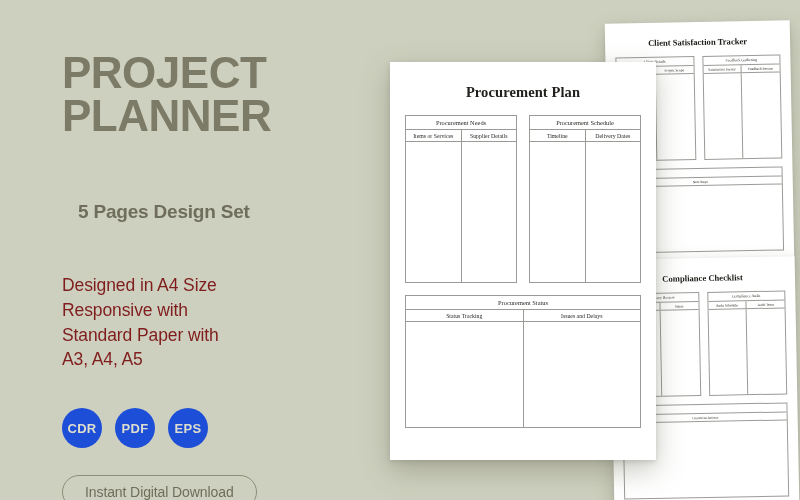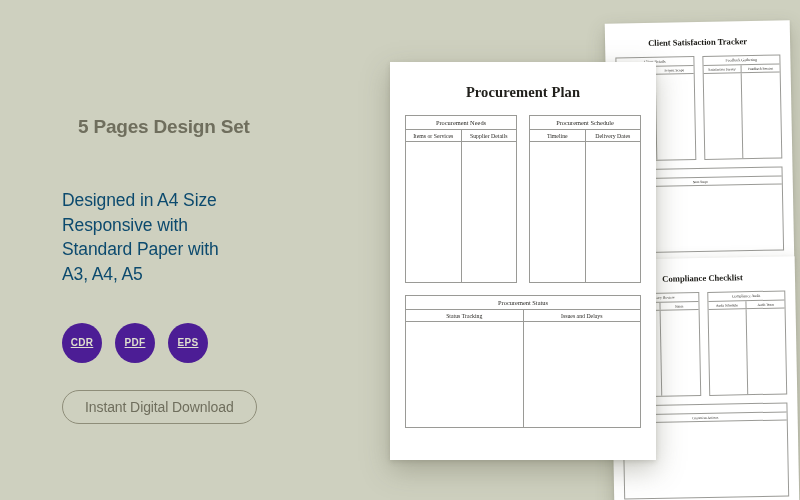--- a/index.html
+++ b/index.html
@@ -18,28 +18,28 @@
     font-weight:bold;color:#7c7b68;
     font-size:44px;line-height:0.97;letter-spacing:-0.5px;margin:0;
   }
   .title span{display:block;}
   .subtitle{
     margin:16px;padding-top:48px;
     font-size:19px;font-weight:bold;color:#6f6e5d;letter-spacing:-0.2px;
   }
   .features{margin:0;padding:0;list-style:none;padding-top:34px;}
   .features li{
-    font-size:17.5px;color:#0c4a6e;line-height:1.41;letter-spacing:-0.1px;
+    font-size:17.5px;color:#7f1d1d;line-height:1.41;letter-spacing:-0.1px;
   }
   .badges{display:flex;gap:13px;padding-top:36px;}
   .badge{
     width:40px;height:40px;border-radius:50%;
-    background:#4c1d95;color:#dedece;
+    background:#1d4ed8;color:#dedece;
     display:flex;align-items:center;justify-content:center;
-    font-size:10px;font-weight:bold;letter-spacing:0.3px;text-decoration:underline;
+    font-size:13px;font-weight:bold;letter-spacing:0.3px;
   }
   .cta{
     margin-top:27px;display:inline-flex;align-items:center;justify-content:center;
     height:32px;padding:0 22px;border:1px solid #8e8d79;border-radius:17px;
     color:#6f6e5d;font-size:14px;letter-spacing:-0.1px;background:transparent;
   }
 
   
   .sheet{
     position:absolute;background:#ffffff;
@@ -104,20 +104,24 @@
   .sheet-a .row-bottom .tbl, .sheet-b .row-bottom .tbl{flex:1;}
   .sheet-b .page-title{text-align:center;}
 </style>
 </head>
 <body style="background: rgb(206, 208, 191);">
 
 <div class="stage">
 
   <div class="promo">
 
+    <h1 class="title">
+      <span>PROJECT</span>
+      <span>PLANNER</span>
+    </h1>
 
     <p class="subtitle">5 Pages Design Set</p>
 
     <ul class="features">
       <li>Designed in A4 Size</li>
       <li>Responsive with</li>
       <li>Standard Paper with</li>
       <li>A3, A4, A5</li>
     </ul>
 

